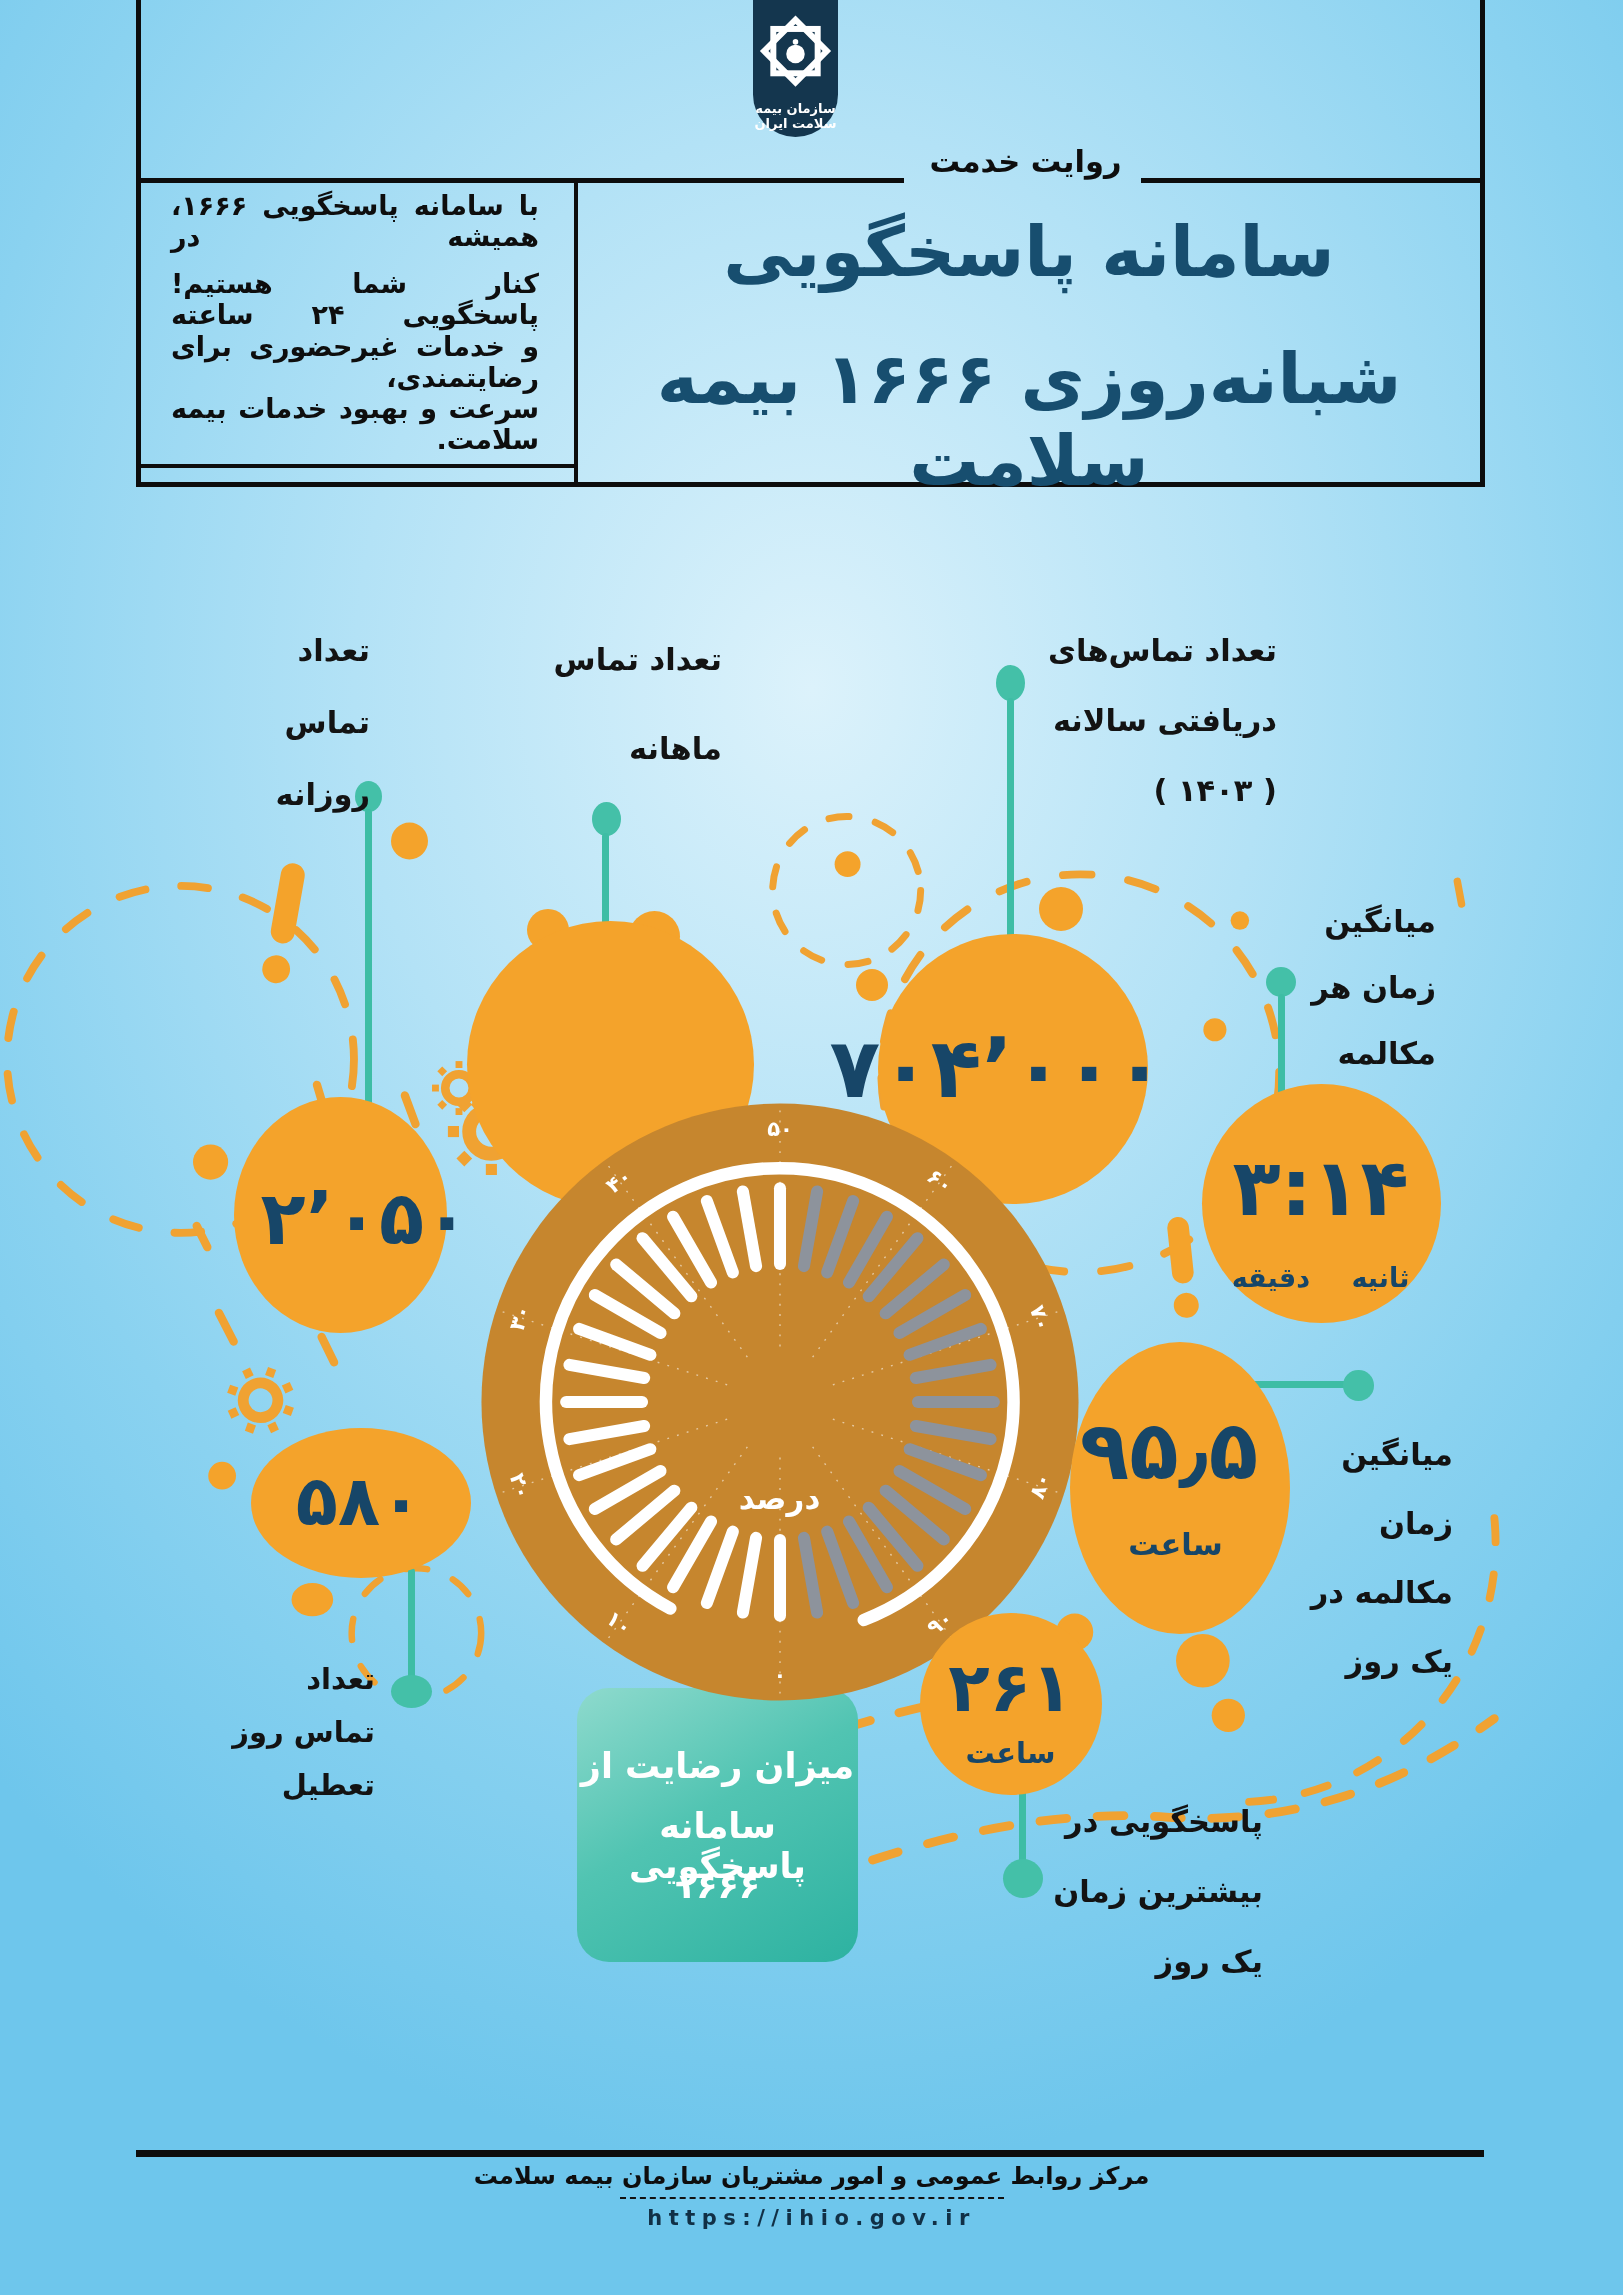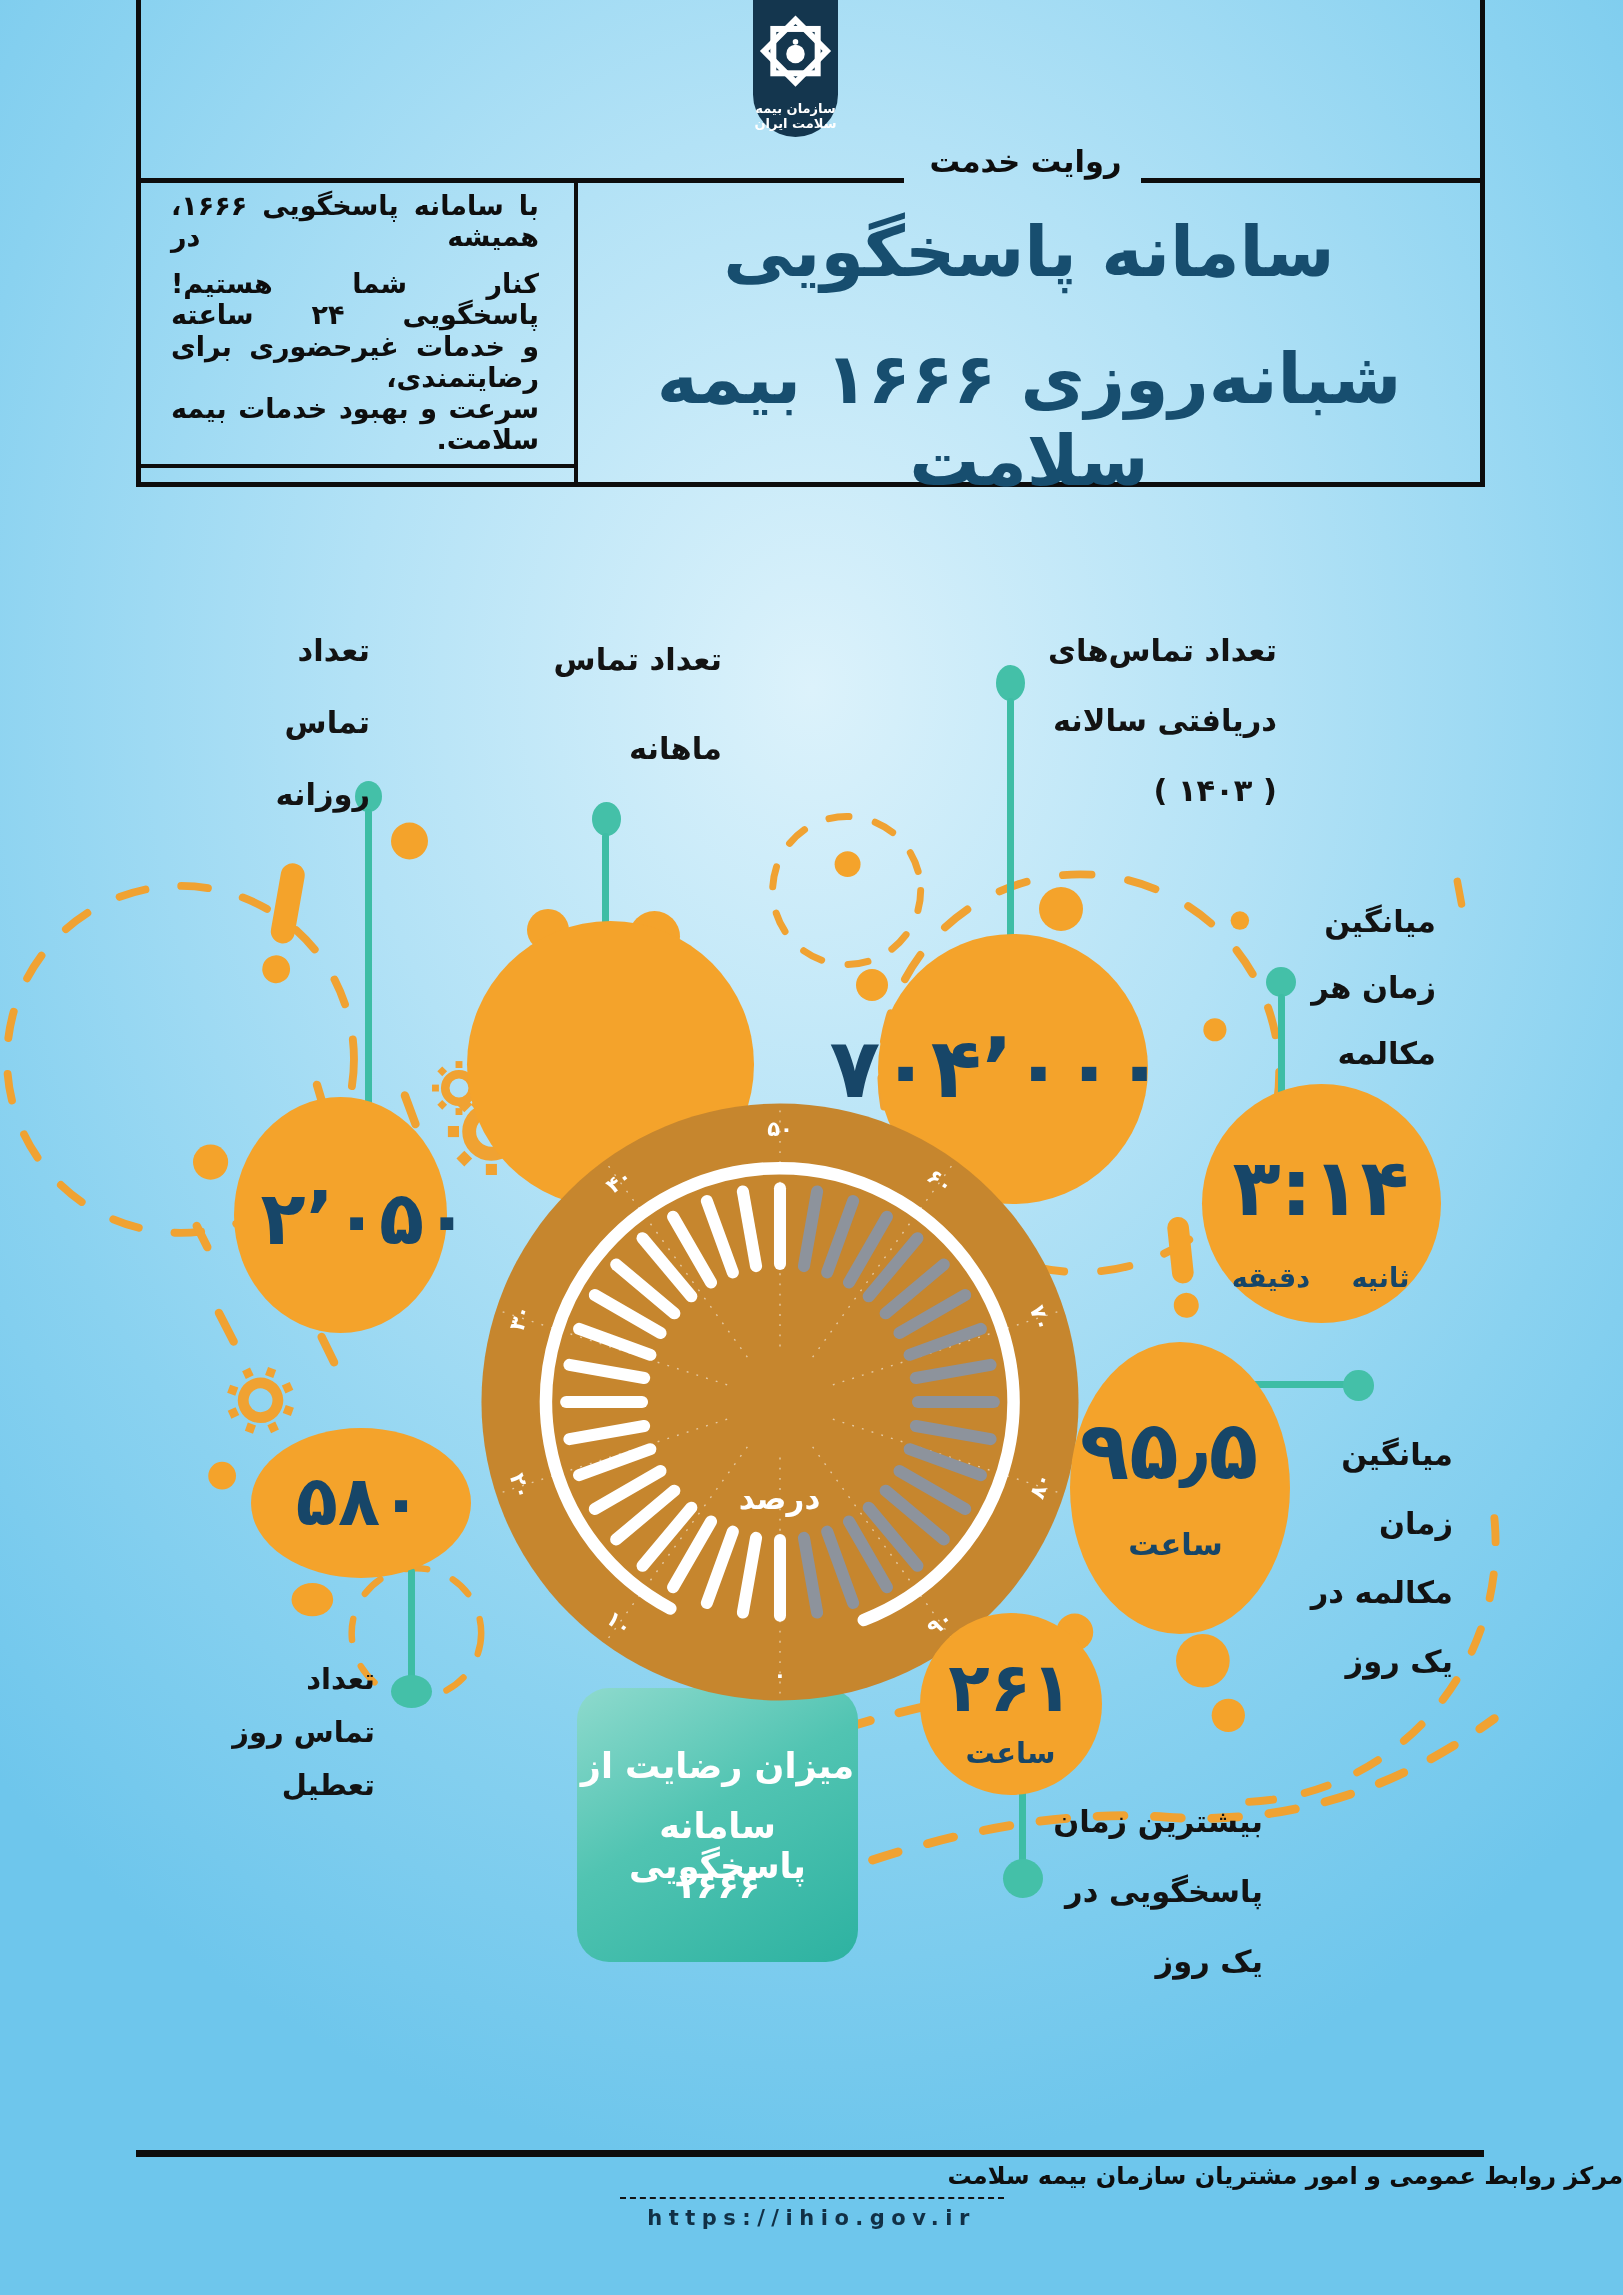--- a/index.html
+++ b/index.html
@@ -51,21 +51,21 @@
   #gauge{position:absolute;left:456px;top:1078px;width:648px;height:648px;z-index:5;}
   #gauge svg{position:absolute;left:0;top:0;}
   .gauge-scale{position:absolute;color:#ffffff;font-size:21px;font-weight:bold;z-index:5;}
   #gauge-value{left:595px;top:1293px;width:370px;font-size:116px;font-weight:900;color:#fff;text-align:center;z-index:6;}
   #gauge-unit{left:664px;top:1480px;width:231px;font-size:31px;font-weight:bold;color:#fff;text-align:center;z-index:6;}
   
   #satbox{position:absolute;left:577px;top:1688px;width:281px;height:274px;border-radius:32px;
     background:linear-gradient(150deg,#8edacd 0%,#51c4b2 45%,#2db2a1 100%);z-index:4;}
   #satbox .line{position:absolute;left:0;width:100%;text-align:center;color:#fff;font-weight:900;font-size:35px;}
   
-  #footer-name{left:0;top:2162px;width:1623px;font-size:24px;font-weight:900;color:#0e0e0e;z-index:9;}
+  #footer-name{left:0;top:2162px;width:1623px;text-align:center;font-size:24px;font-weight:900;color:#0e0e0e;z-index:9;}
   #footer-dash{left:620px;top:2197px;width:384px;border-top:2.8px dashed #111;z-index:9;position:absolute;}
   #footer-url{left:0;top:2206px;width:1623px;text-align:center;font-size:21px;font-weight:bold;color:#113046;letter-spacing:6.5px;direction:ltr;z-index:9;}
   #deco{position:absolute;left:0;top:0;z-index:1;}
 </style>
 </head>
 <body>
 
 <div id="page">
 
   <svg id="deco" width="1623" height="2295" viewBox="0 0 3508 4961">
@@ -324,22 +324,22 @@
     <div>زمان هر</div>
     <div>مکالمه</div>
   </div>
   <div class="stat-label" id="label-dailytalk">
     <div>میانگین</div>
     <div>زمان</div>
     <div>مکالمه در</div>
     <div>یک روز</div>
   </div>
   <div class="stat-label" id="label-maxday">
+    <div>پاسخگویی در</div>
     <div>بیشترین زمان</div>
-    <div>پاسخگویی در</div>
     <div>یک روز</div>
   </div>
   <div class="stat-label" id="label-holiday">
     <div>تعداد</div>
     <div>تماس روز</div>
     <div>تعطیل</div>
   </div>
 
   <div class="frame" style="left:136px;top:2150px;width:1348px;height:6.5px;"></div>
   <div class="abs" id="footer-name">مرکز روابط عمومی و امور مشتریان سازمان بیمه سلامت</div>

